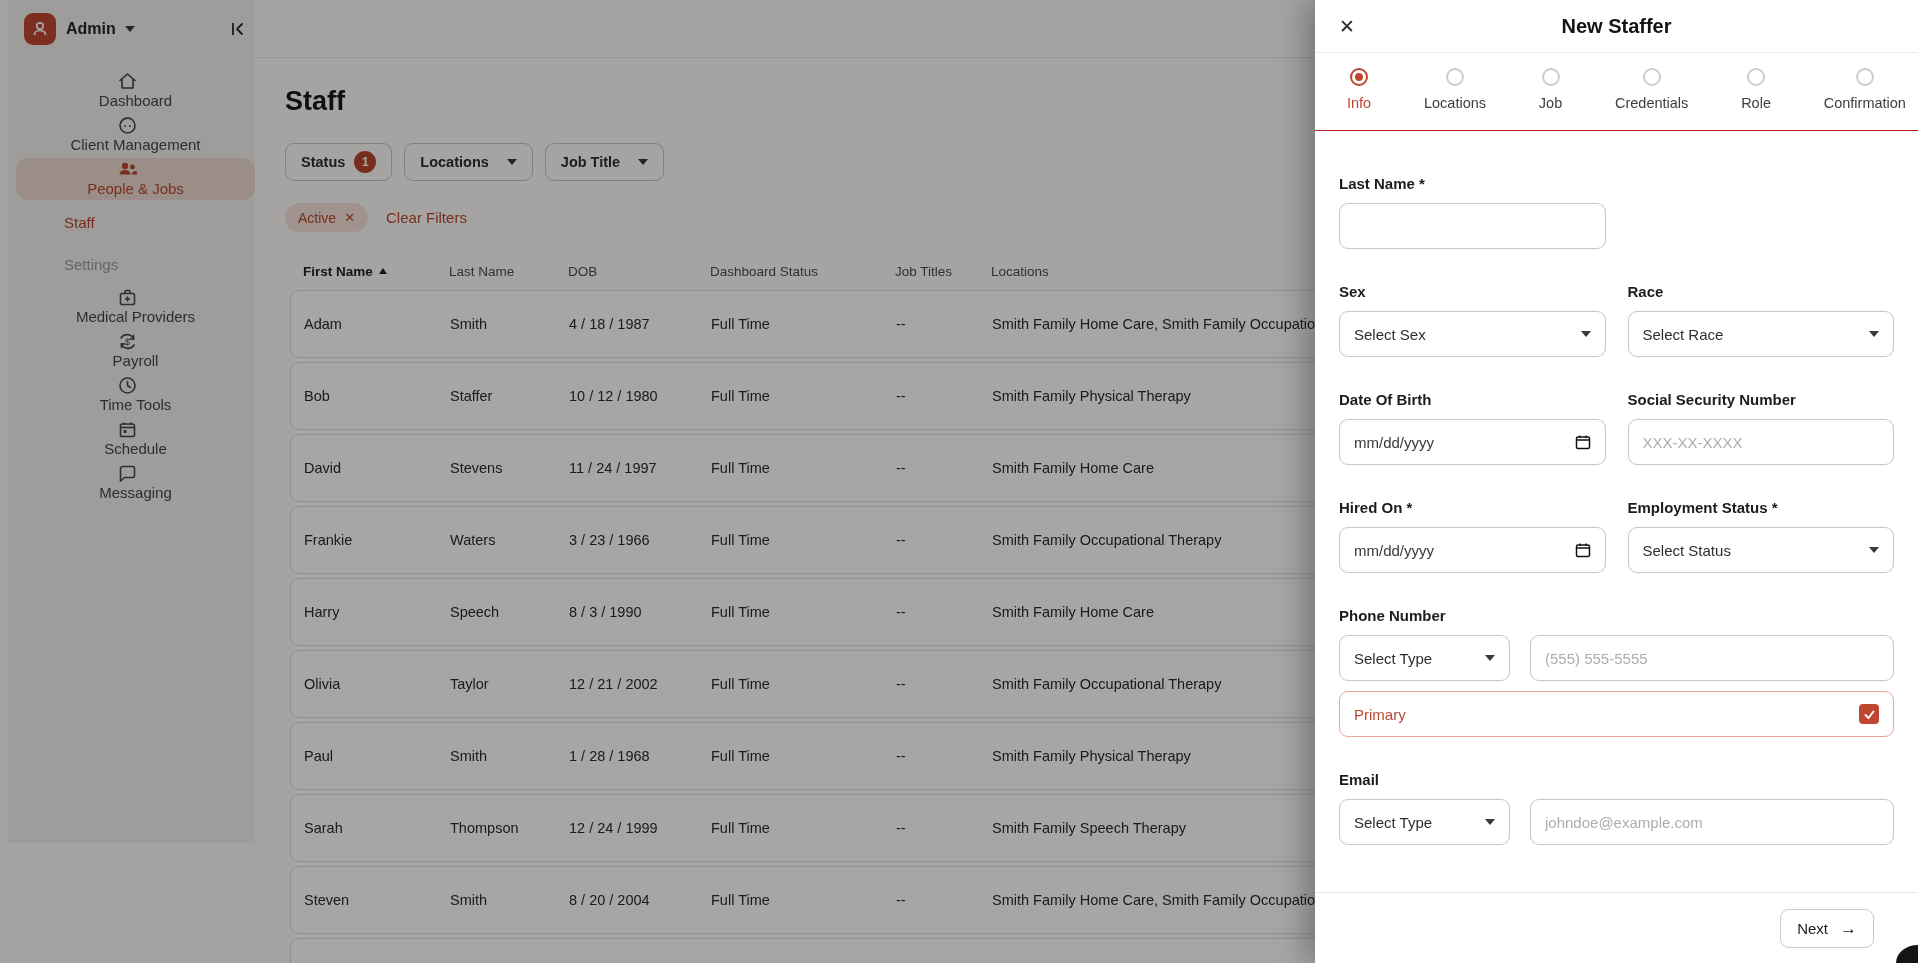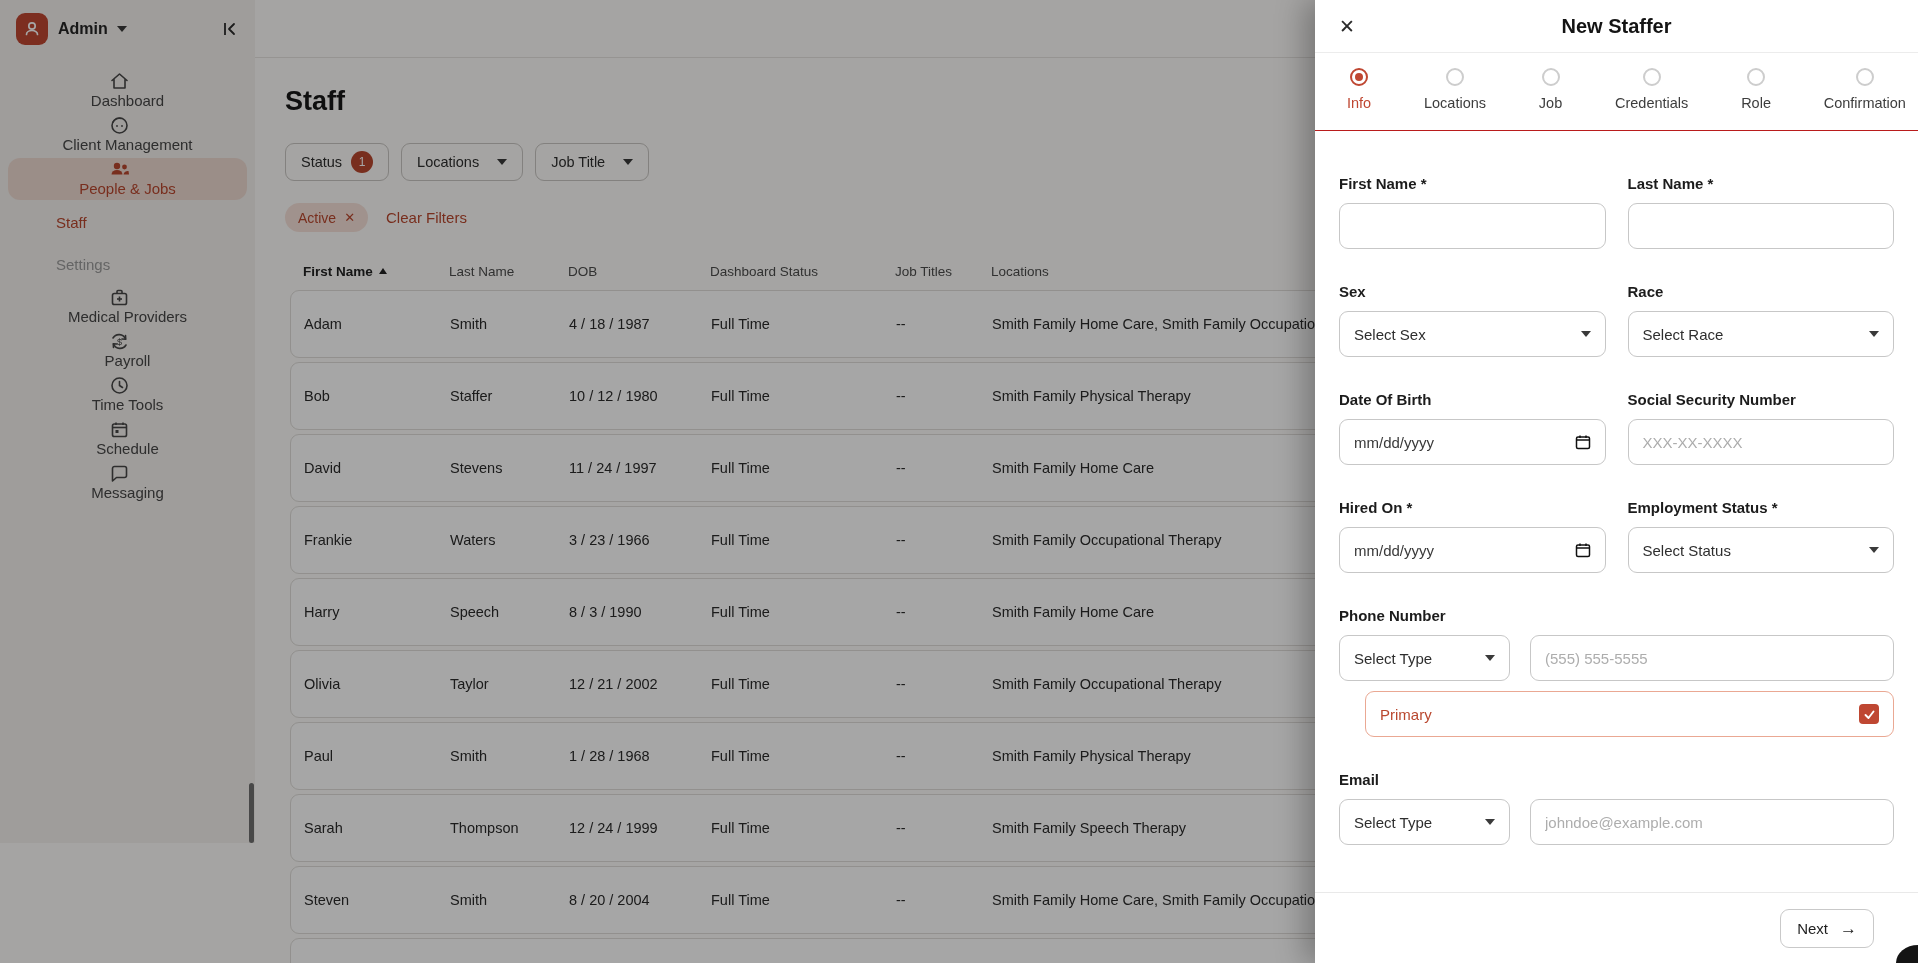--- a/index.html
+++ b/index.html
@@ -7,21 +7,21 @@
   body {
     font-family:"Liberation Sans", sans-serif;
     background:#fdfcfa;
     overflow:hidden;
     position:relative;
   }
   .app { position:absolute; inset:0; }
 
   
   .sidebar {
-    position:absolute; left:0; top:0; width:255px; height:843px;
+    position:absolute; left:8px; top:0; width:255px; height:843px;
     background:#f4f1ee; z-index:1;
   }
   .sb-header { display:flex; align-items:center; height:58px; padding:0 16px; }
   .avatar {
     width:32px; height:32px; border-radius:9px; background:#bf4732;
     display:flex; align-items:center; justify-content:center; flex:0 0 auto;
   }
   .sb-user-name { font-size:16px; font-weight:700; color:#262626; margin-left:10px; }
   .caret-down {
     width:0; height:0; border-left:5px solid transparent; border-right:5px solid transparent;
@@ -44,21 +44,21 @@
   }
 
   
   .main { position:absolute; left:255px; top:0; right:0; height:963px; background:#fdfcfa; z-index:1; }
   .topbar { height:58px; border-bottom:1px solid #e6e3e0; }
   .page-title { font-size:27px; font-weight:700; color:#171717; margin:28px 0 0 30px; }
   .filter-row { display:flex; gap:12px; margin:26px 0 0 30px; }
   .filter-btn {
     display:flex; align-items:center; gap:9px; height:38px; padding:0 15px;
     border:1px solid #c9c6c3; border-radius:9px; background:#fdfcfa;
-    font-size:14.5px; color:#2e2e2e; cursor:pointer;
+    font-size:14.5px; color:#2e2e2e; cursor:pointer;font-weight:bold;
   }
   .badge {
     width:22px; height:22px; border-radius:50%; background:#b9472e; color:#fff;
     font-size:12px; display:flex; align-items:center; justify-content:center;
   }
   .chip-row { display:flex; align-items:center; gap:18px; margin:22px 0 0 30px; }
   .chip {
     display:flex; align-items:center; gap:8px; height:29px; padding:0 13px;
     background:#f6e1d9; border-radius:15px; color:#b9472e; font-size:14px; cursor:pointer;
   }
@@ -115,21 +115,21 @@
   .control input { border:none; outline:none; width:100%; font-size:15px; font-family:"Liberation Sans",sans-serif; color:#2e2e2e; background:transparent; }
   .control input::placeholder { color:#adadad; }
   .select { justify-content:space-between; cursor:pointer; }
   .date-text { color:#3a3a3a; }
   .spacer { flex:1; }
   .inline-row { display:flex; gap:20px; }
   .type-select { width:171px; flex:0 0 auto; }
   .grow { flex:1; }
   .primary-box {
     margin-top:10px; height:46px; border:1px solid #eaa893; border-radius:9px;
-    display:flex; align-items:center; justify-content:space-between; padding:0 14px;margin-left:26px;
+    display:flex; align-items:center; justify-content:space-between; padding:0 14px;
   }
   .primary-label { color:#b9472e; font-size:15px; }
   .checkbox {
     width:20px; height:20px; border-radius:4px; background:#bf4732;
     display:flex; align-items:center; justify-content:center; cursor:pointer;
   }
   .modal-footer {
     position:absolute; left:0; right:0; bottom:0; height:71px;
     border-top:1px solid #e9e9e9; background:#fff;
   }
@@ -404,26 +404,20 @@
       </div>
       <div class="step">
         <span class="radio"></span>
         <span class="step-label">Confirmation</span>
       </div>
     </div>
 
     <div class="form">
       <div class="form-grid">
         <div>
-          <span class="field-label">First Name *</span>
-          <div class="control">
-              <input type="text" style="">
-            </div>
-        </div>
-        <div>
           <span class="field-label">Last Name *</span>
           <div class="control">
               <input type="text" style="">
             </div>
         </div>
       </div>
 
       <div class="form-grid">
         <div>
           <span class="field-label">Sex</span>

